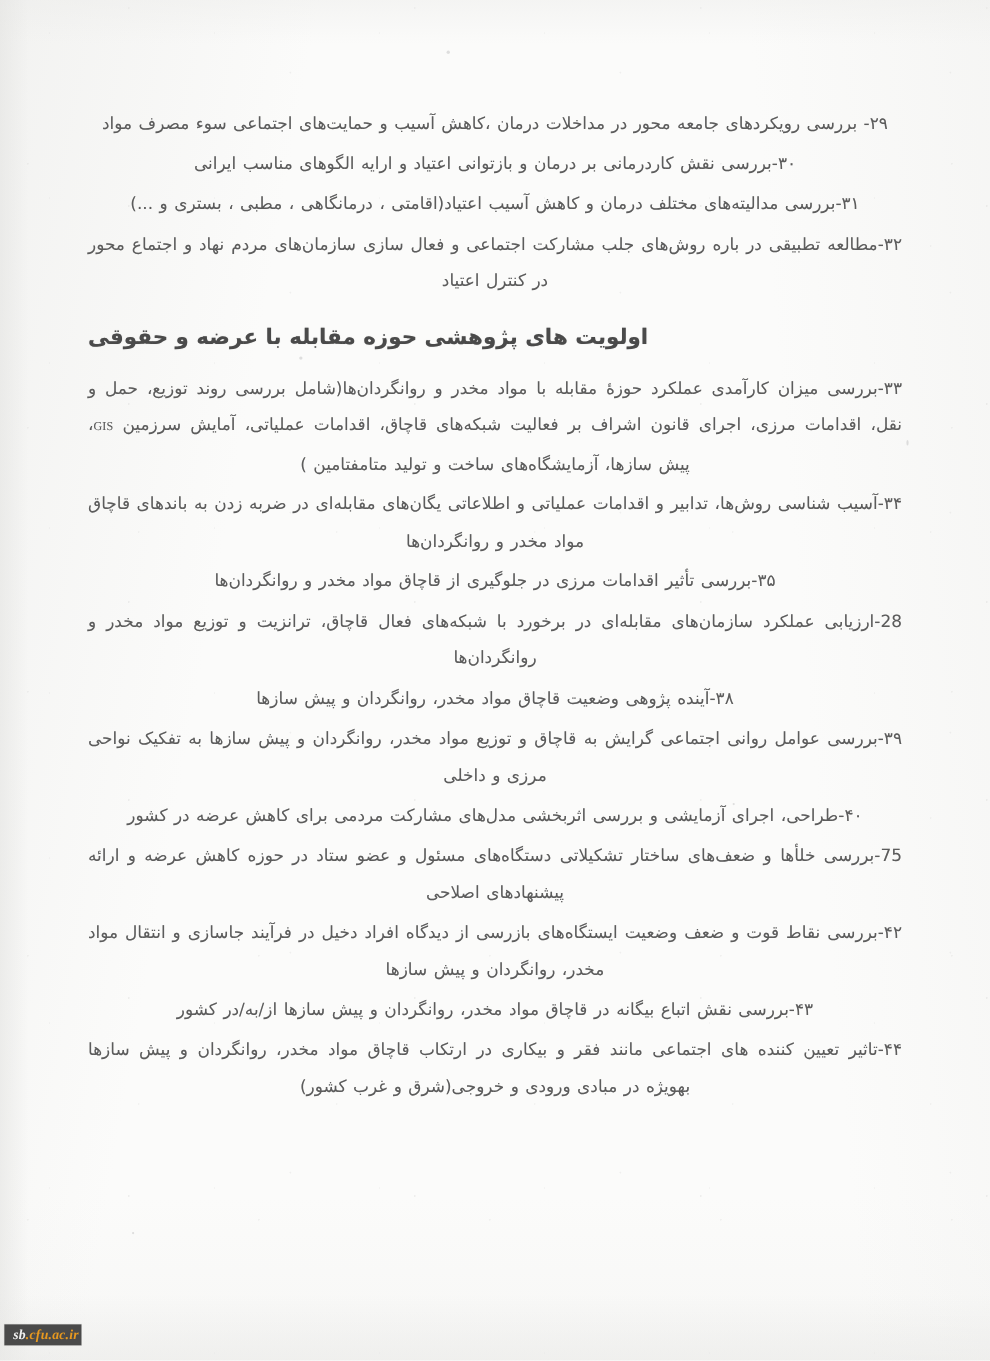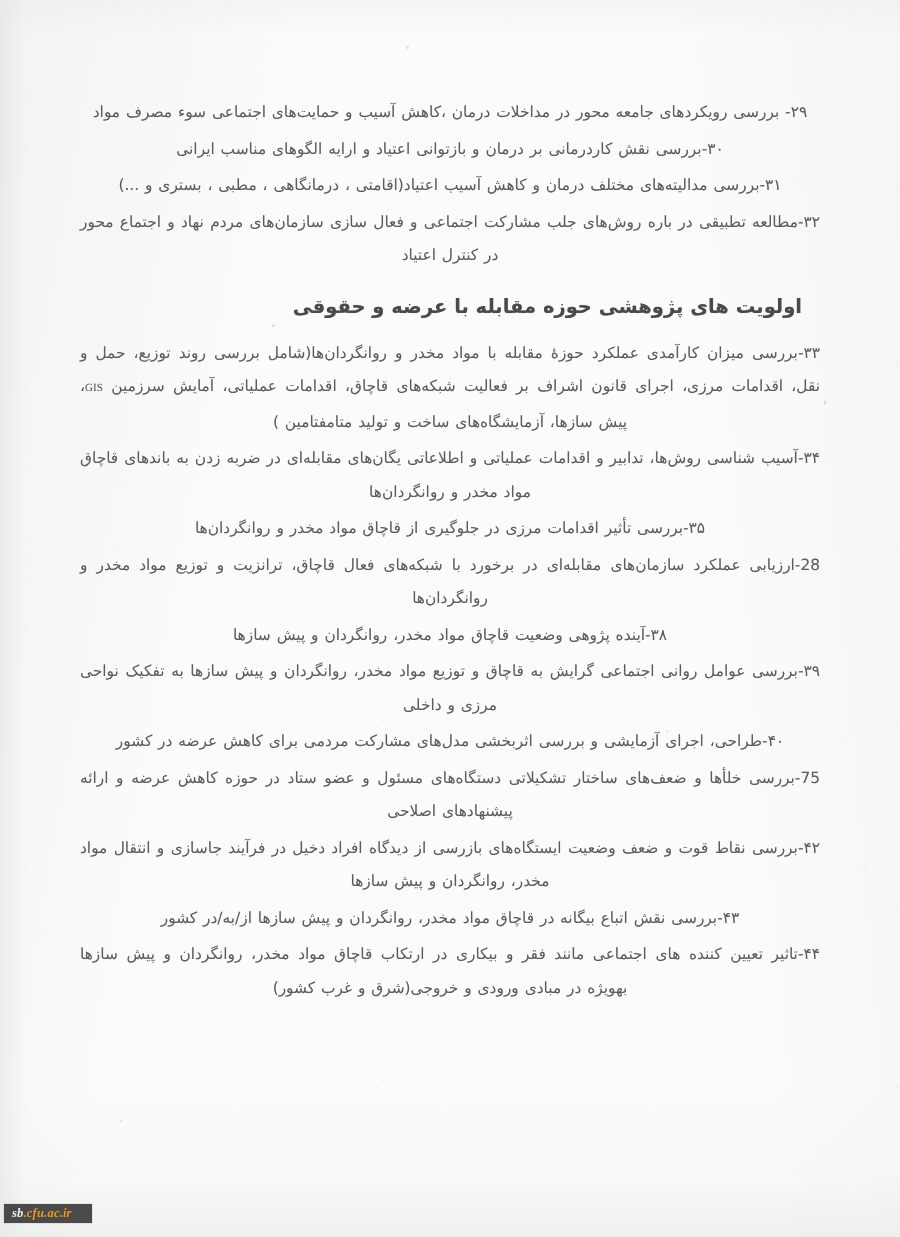--- a/index.html
+++ b/index.html
@@ -65,21 +65,21 @@
 
   .para .lat {
     direction: ltr;
     unicode-bidi: isolate;
     font-family: "Liberation Serif", "DejaVu Serif", serif;
     font-size: 11px;
   }
 
   .section-heading {
     direction: rtl;
-    text-align: right;
+    text-align: left;
     font-weight: bold;
     font-size: 19.5px;
     line-height: 40px;
     color: #4a4a4a;
     margin: 14px 0 10px 0;
     letter-spacing: 0.2px;
     text-shadow: 0 0 0.7px rgba(90,90,90,0.45);
   }
 
   
@@ -89,21 +89,21 @@
     padding-right: 18px;
   }
 
   .watermark {
     position: absolute;
     left: 4px;
     bottom: 14px;
     display: inline-flex;
     align-items: center;
     background: #4a4a4a;
-    padding: 3px 20px 4px 8px;
+    padding: 3px 2px 4px 8px;
     font-family: "Liberation Serif", "DejaVu Serif", serif;
     font-style: italic;
     font-weight: bold;
     font-size: 12.5px;
     line-height: 1;
     direction: ltr;
     letter-spacing: 0.2px;
     box-shadow: 0 0 0 0.5px rgba(0,0,0,0.12);
   }
   .watermark .wm-a { color: #f2f2f2; }

